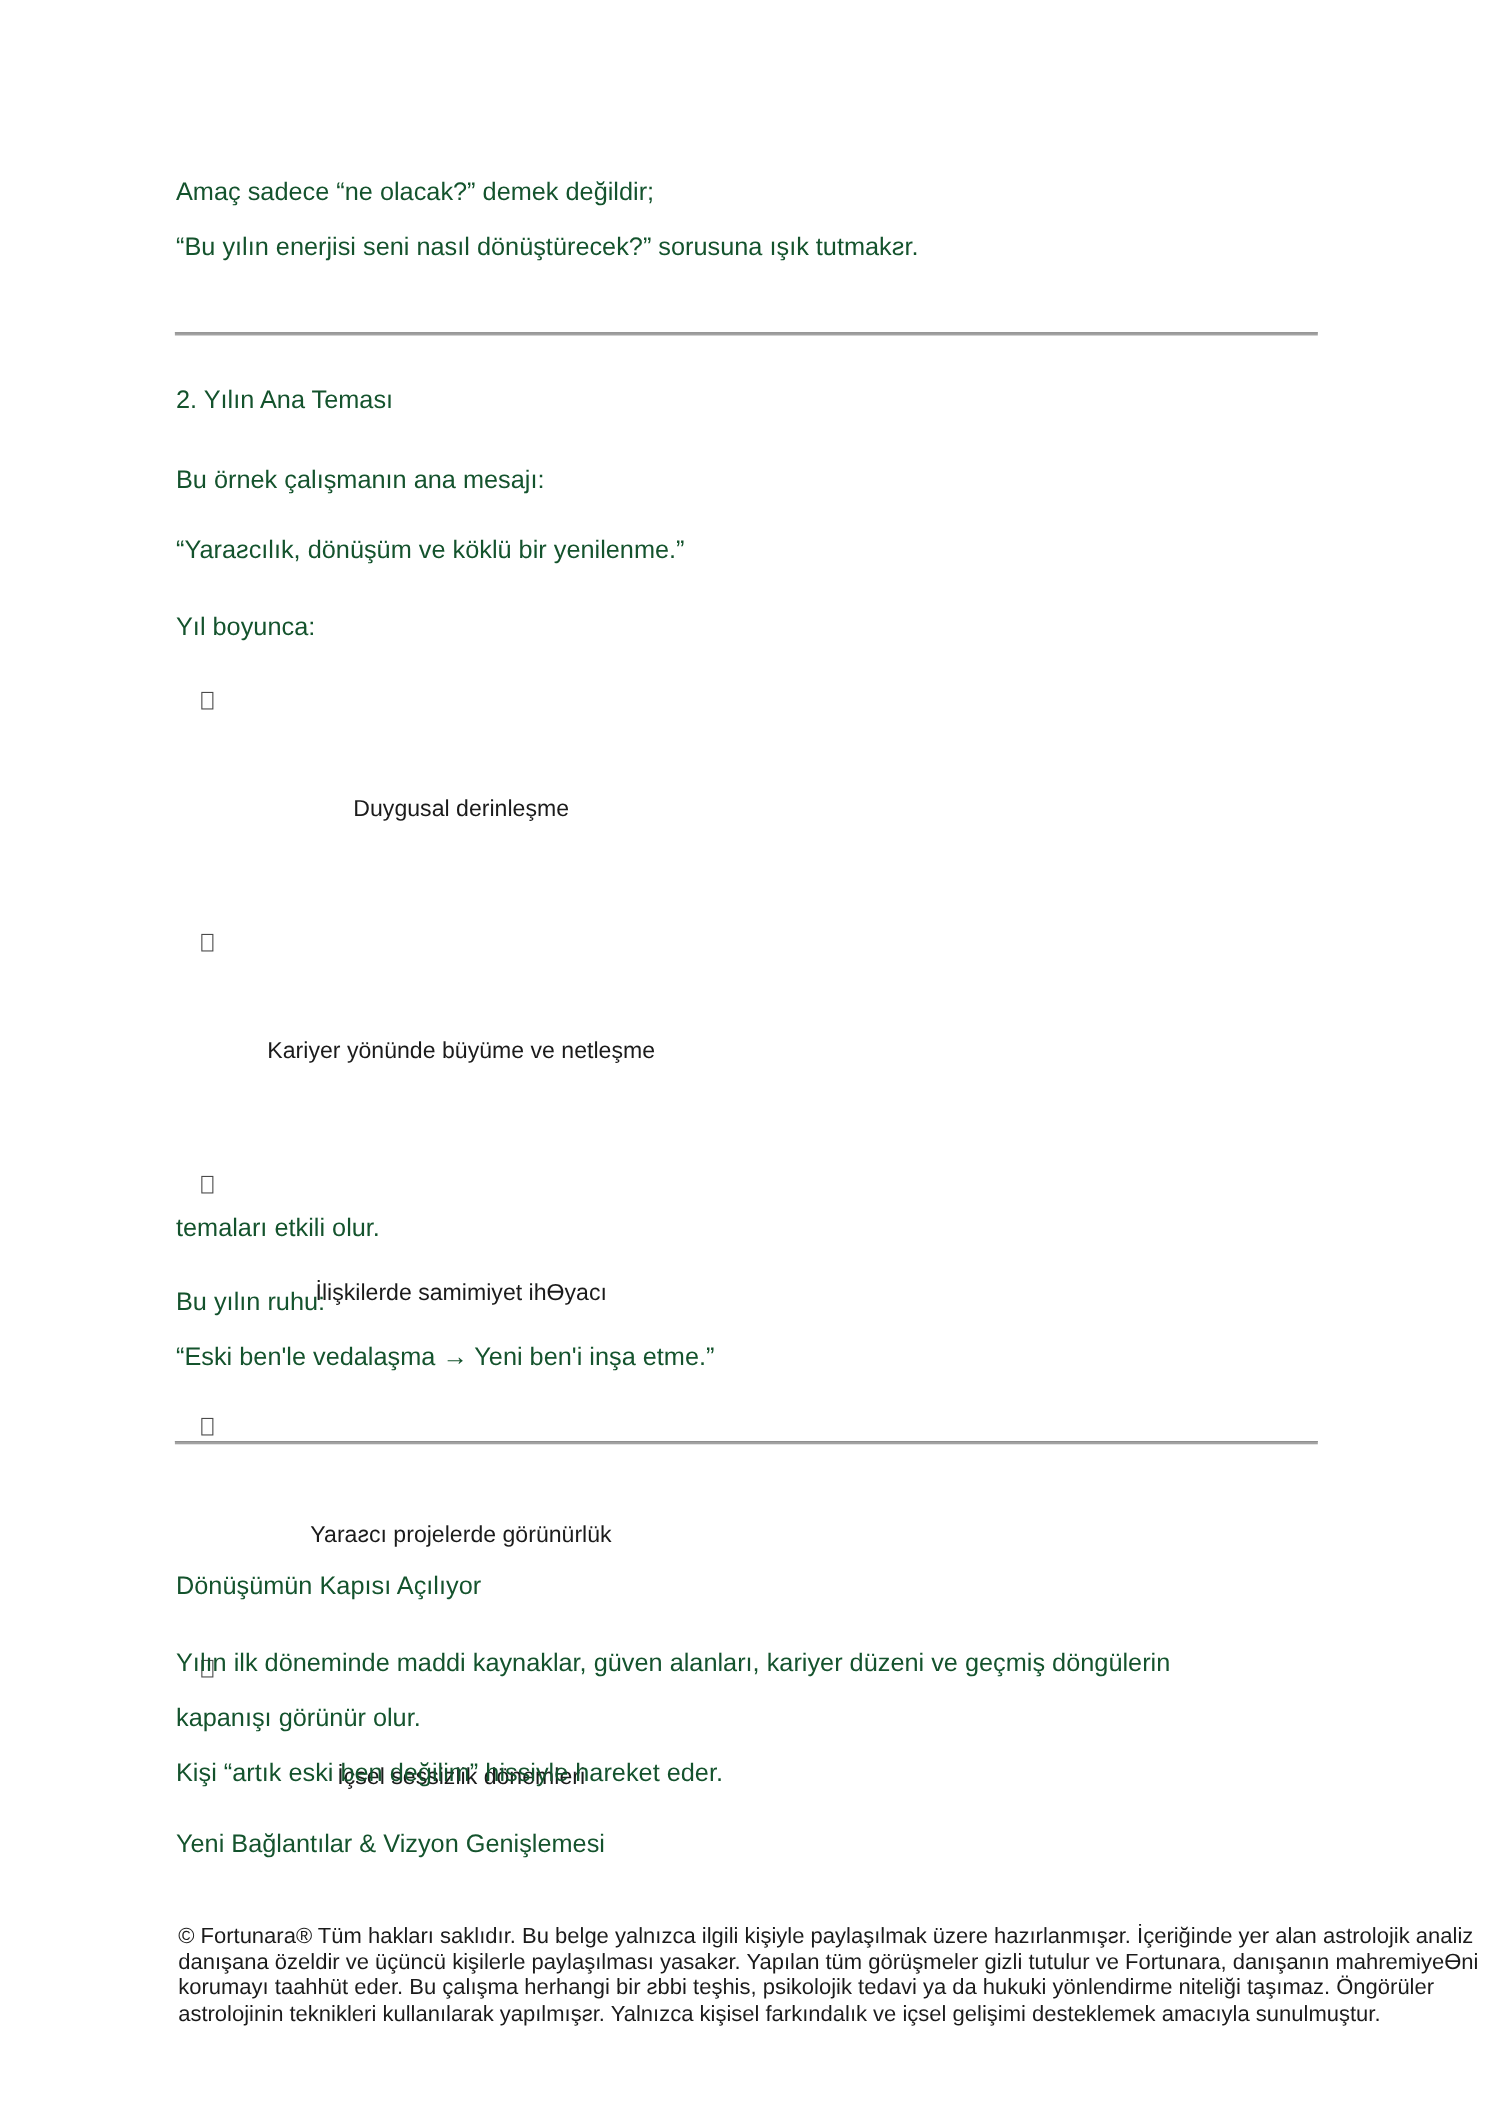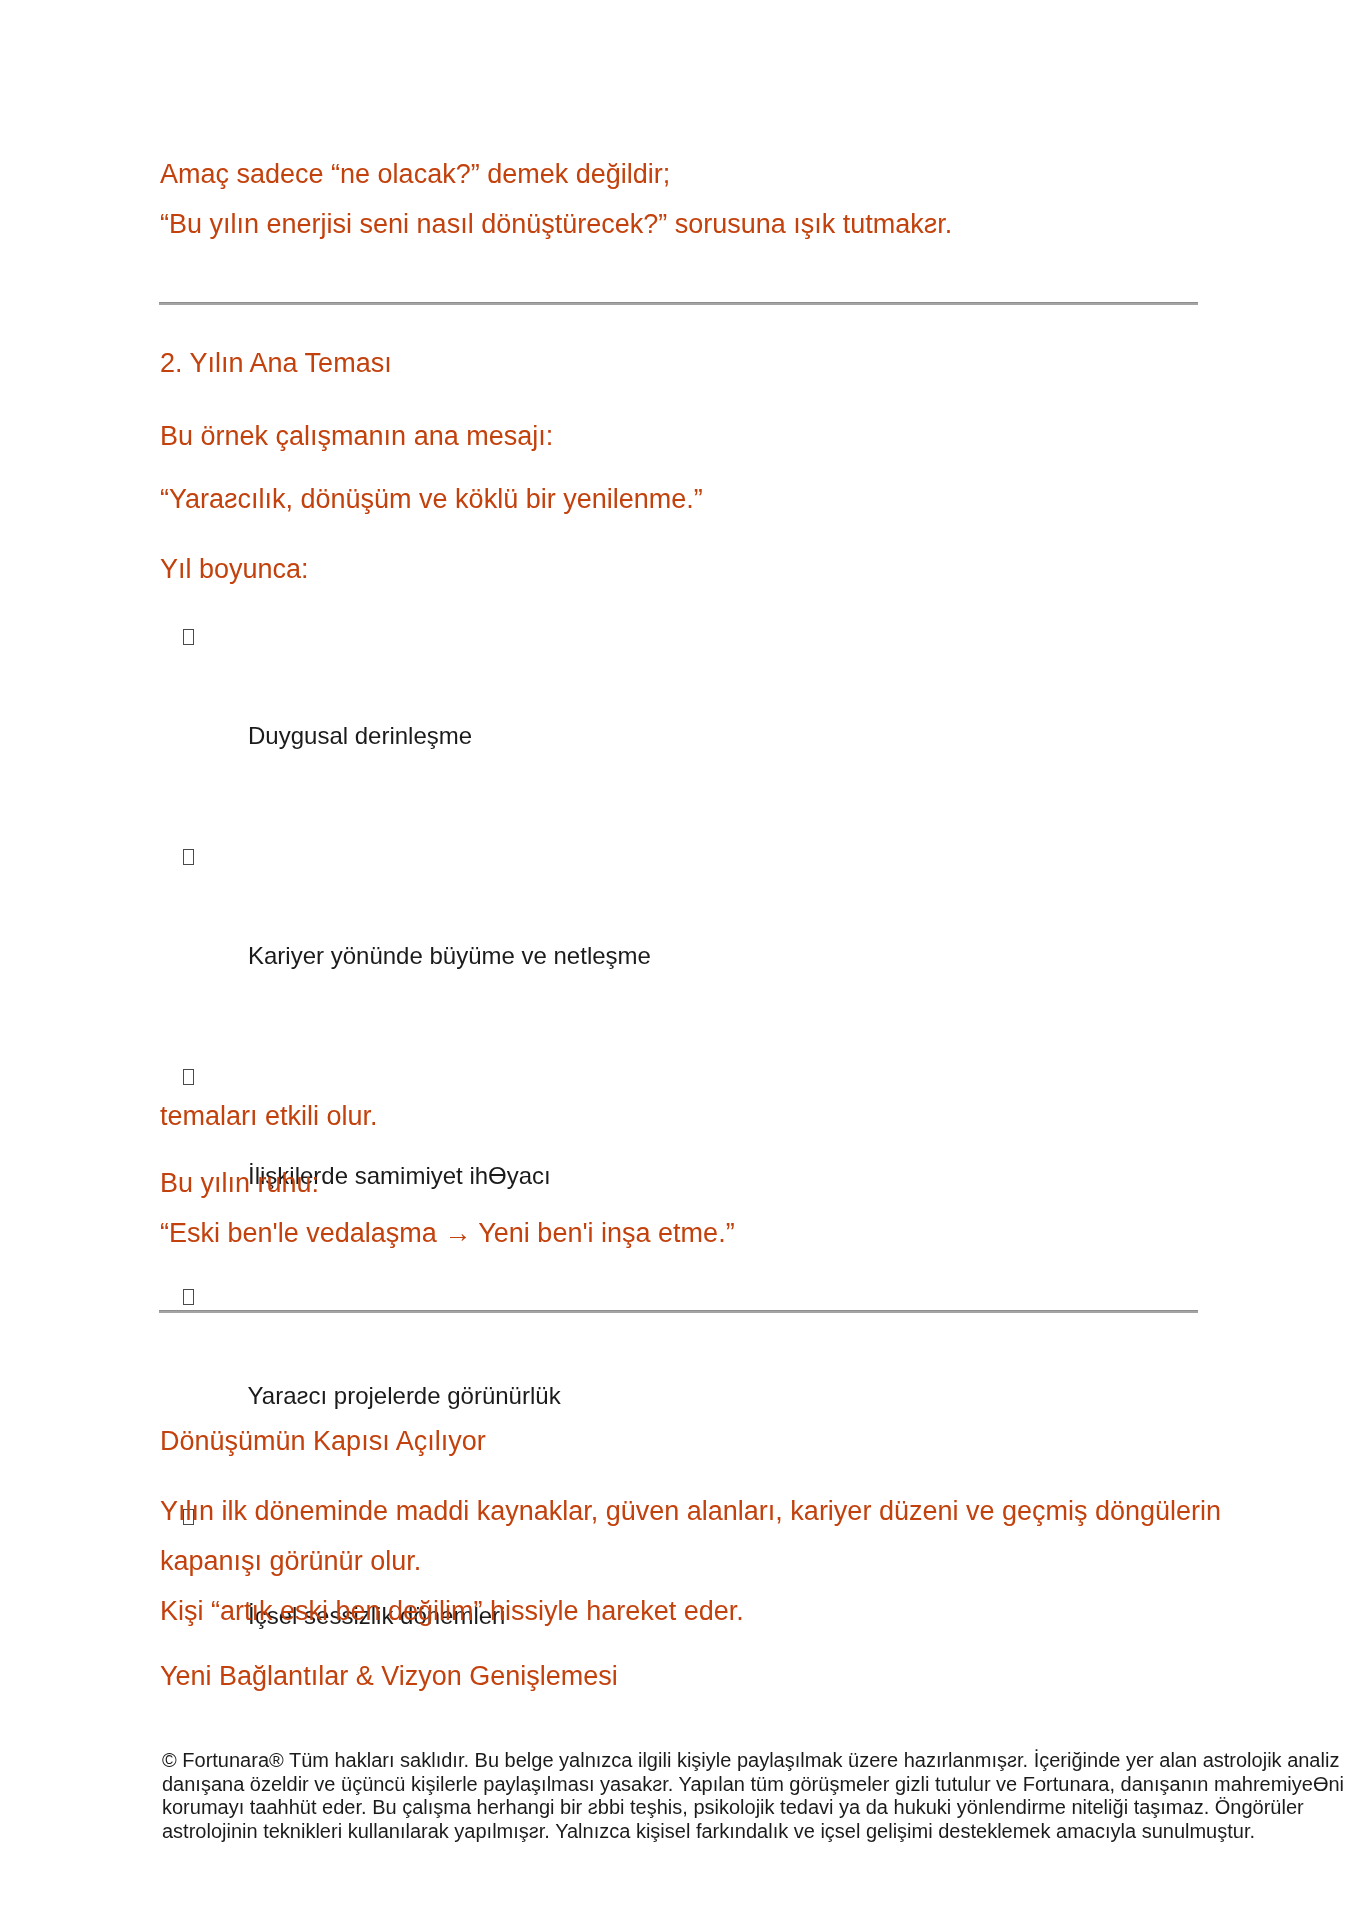--- a/index.html
+++ b/index.html
@@ -8,24 +8,24 @@
     width: 1357px;
     height: 1920px;
     background: #ffffff;
     font-family: "Liberation Sans", "DejaVu Sans", sans-serif;
     color: #1b1b1b;
     overflow: hidden;
   }
   .t {
     position: absolute;
     left: 160px;
-    font-size: 27px;
+    font-size: 23px;
     line-height: 50px;
     white-space: pre;
-    color: #c2410c;
+    color: #14532d;
   }
   .divider {
     position: absolute;
     left: 159px;
     width: 1039px;
     height: 3px;
     background: #a3a3a3;
     border-top: 1px solid #8f8f8f;
     box-sizing: border-box;
   }
@@ -33,24 +33,25 @@
     position: absolute;
     left: 160px;
     top: 611px;
     margin: 0;
     padding: 0;
     list-style: none;
   }
   ul.bullets li {
     position: relative;
     padding-left: 48px;
-    font-size: 24px;
+    font-size: 21px;
     line-height: 50px;
     margin-bottom: 20px;
     white-space: pre;
+    text-align: center;
   }
   ul.bullets li:last-child { margin-bottom: 0; }
   .tofu {
     position: absolute;
     left: 23px;
     top: 18px;
     width: 11px;
     height: 16px;
     border: 1px solid #4a4a4a;
     box-sizing: border-box;

